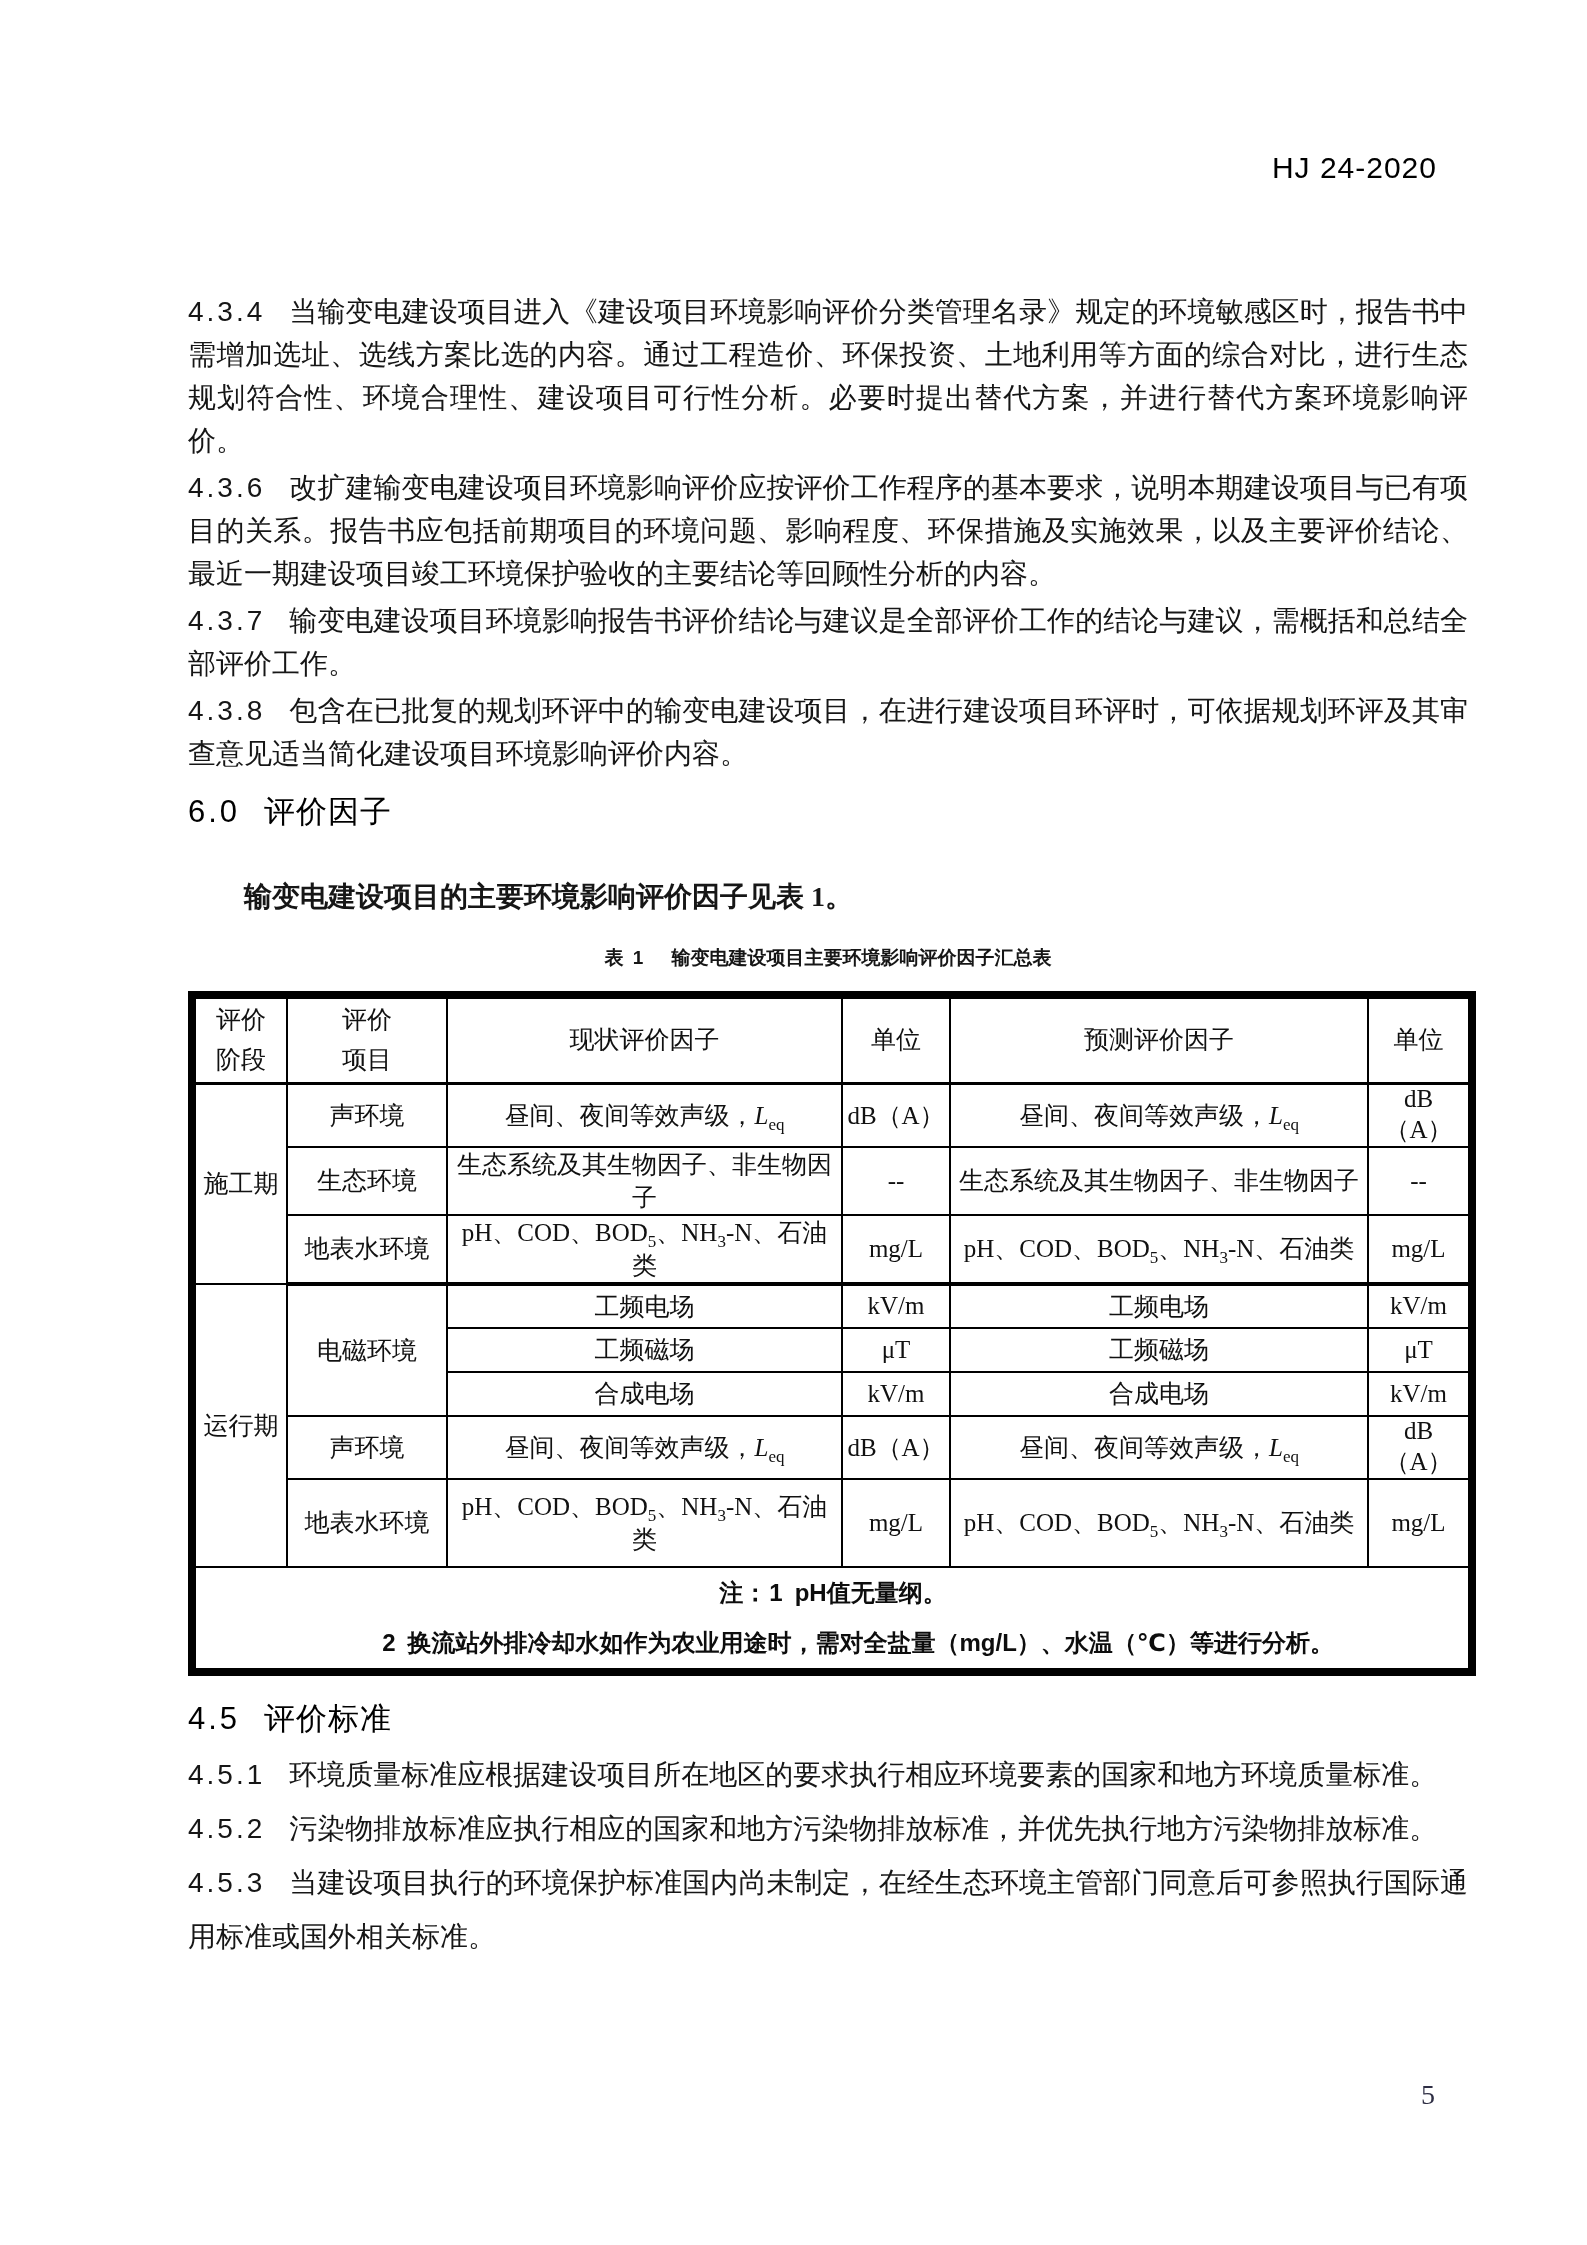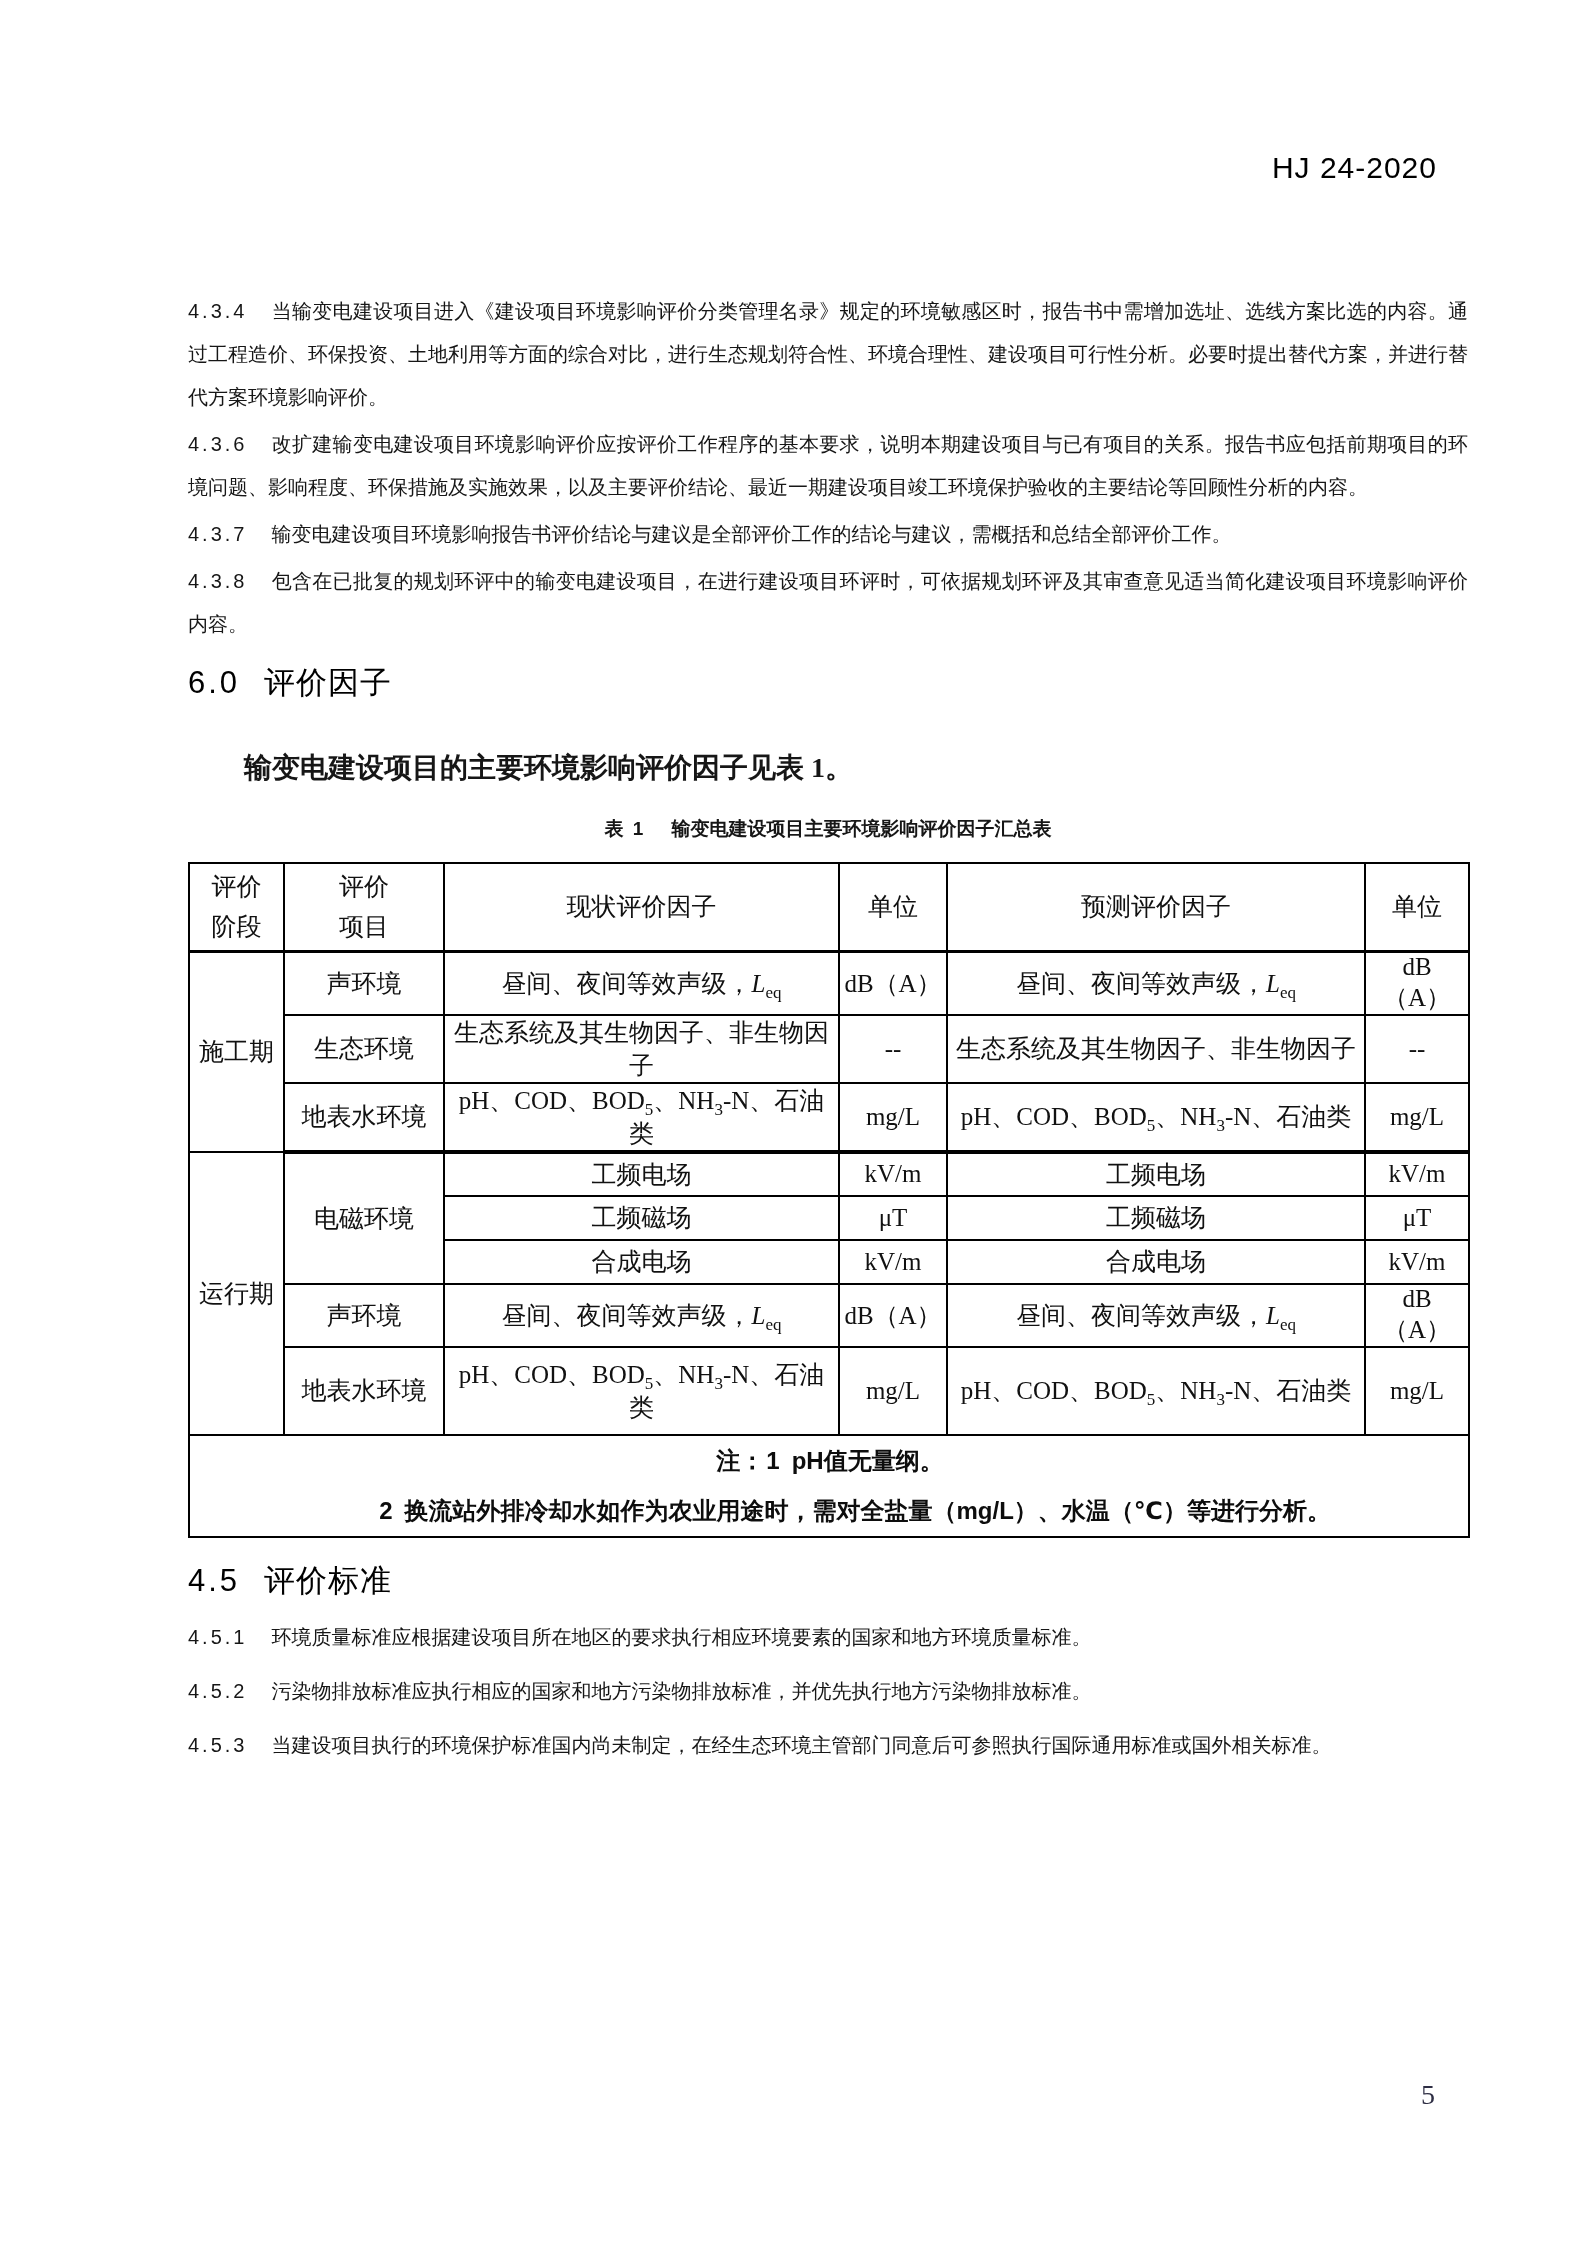--- a/index.html
+++ b/index.html
@@ -8,41 +8,41 @@
     background:#ffffff;color:#161616;overflow:hidden;
     font-family:"Liberation Serif","DejaVu Serif",serif;
   }
   .doc-code{
     position:absolute;top:152px;right:150px;
     font-family:"Liberation Sans","DejaVu Sans",sans-serif;
     font-size:30px;line-height:32px;letter-spacing:1px;color:#000;
   }
   .content{position:absolute;left:188px;top:0;width:1280px;}
   .clauses{padding-top:290px;}
-  p.clause{margin:0 0 4px 0;font-size:20px;line-height:43px;text-align:justify;}
+  p.clause{margin:0 0 4px 0;font-size:28px;line-height:43px;text-align:justify;}
   .cnum{
     font-family:"Liberation Sans","DejaVu Sans",sans-serif;
     letter-spacing:3px;margin-right:24px;white-space:nowrap;
   }
   h2.sec{
     margin:20px 0 0 0;font-weight:normal;
     font-family:"Liberation Sans","DejaVu Sans",sans-serif;
     font-size:31px;line-height:34px;letter-spacing:1px;color:#000;
   }
   h2.sec .snum{margin-right:24px;letter-spacing:3px;}
   p.intro{margin:46px 0 0 0;font-size:28px;line-height:44px;text-indent:2em;font-weight:bold;}
   .caption{
     margin:22px 0 0 0;text-align:center;font-weight:bold;
     font-family:"Liberation Sans","DejaVu Sans",sans-serif;
     font-size:19px;line-height:34px;
   }
   .caption .cap-label{margin-right:26px;letter-spacing:2px;}
   table.factors{
     margin-top:16px;width:1280px;border-collapse:collapse;table-layout:fixed;
-    border:2px solid #000000;
+    border:8px solid #000000;
   }
   table.factors th,table.factors td{
     border:2px solid #000;padding:0 4px;text-align:center;vertical-align:middle;
     font-weight:normal;font-size:25px;color:#111;
     font-family:"Liberation Serif","DejaVu Serif",serif;
   }
   table.factors thead tr{height:88px;}
   table.factors thead th{border-bottom:3px solid #000;line-height:40px;}
   table.factors tbody tr.reg{height:44px;}
   table.factors tbody tr.tall{height:88px;}

